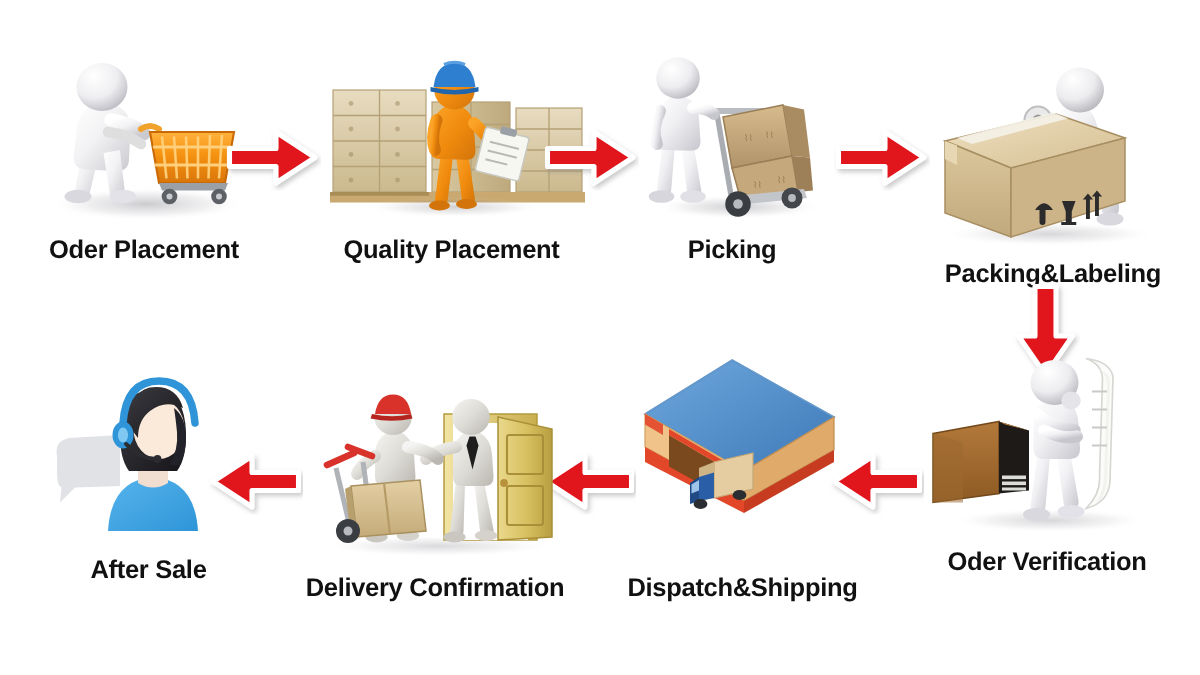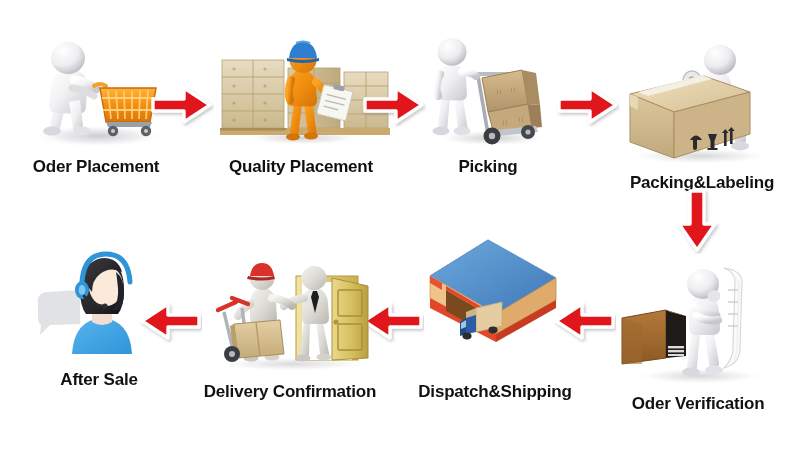--- a/index.html
+++ b/index.html
@@ -385,21 +385,21 @@
     </div>
     <div class="node-label">Packing&amp;Labeling</div>
   </div>
 
   <div class="arrow" style="left:674px; top:188px;">
     <svg width="46" height="66" viewBox="0 0 46 66">
       <path d="M16 3 L30 3 L30 36 L41 36 L23 62 L5 36 L16 36 Z" fill="#e0141c" stroke="#ffffff" stroke-width="3.4" stroke-linejoin="round" filter="url(#ash)"></path>
     </svg>
   </div>
 
-  <div class="node" style="left:608px; top:260px; width:180px; height:152px;">
+  <div class="node" style="left:608px; top:231px; width:180px; height:152px;">
     <div class="node-art">
       <svg viewBox="0 0 180 124" width="180" height="124" style="display:block">
         <defs>
           <linearGradient id="wbody5" x1="0" y1="0" x2="1" y2="1">
             <stop offset="0%" stop-color="#ffffff"></stop>
               <stop offset="45%" stop-color="#f1f1f4"></stop>
             <stop offset="100%" stop-color="#c6c6cd"></stop>
           </linearGradient>
           <radialGradient id="whead5" cx="35%" cy="26%" r="76%">
             <stop offset="0%" stop-color="#ffffff"></stop>

